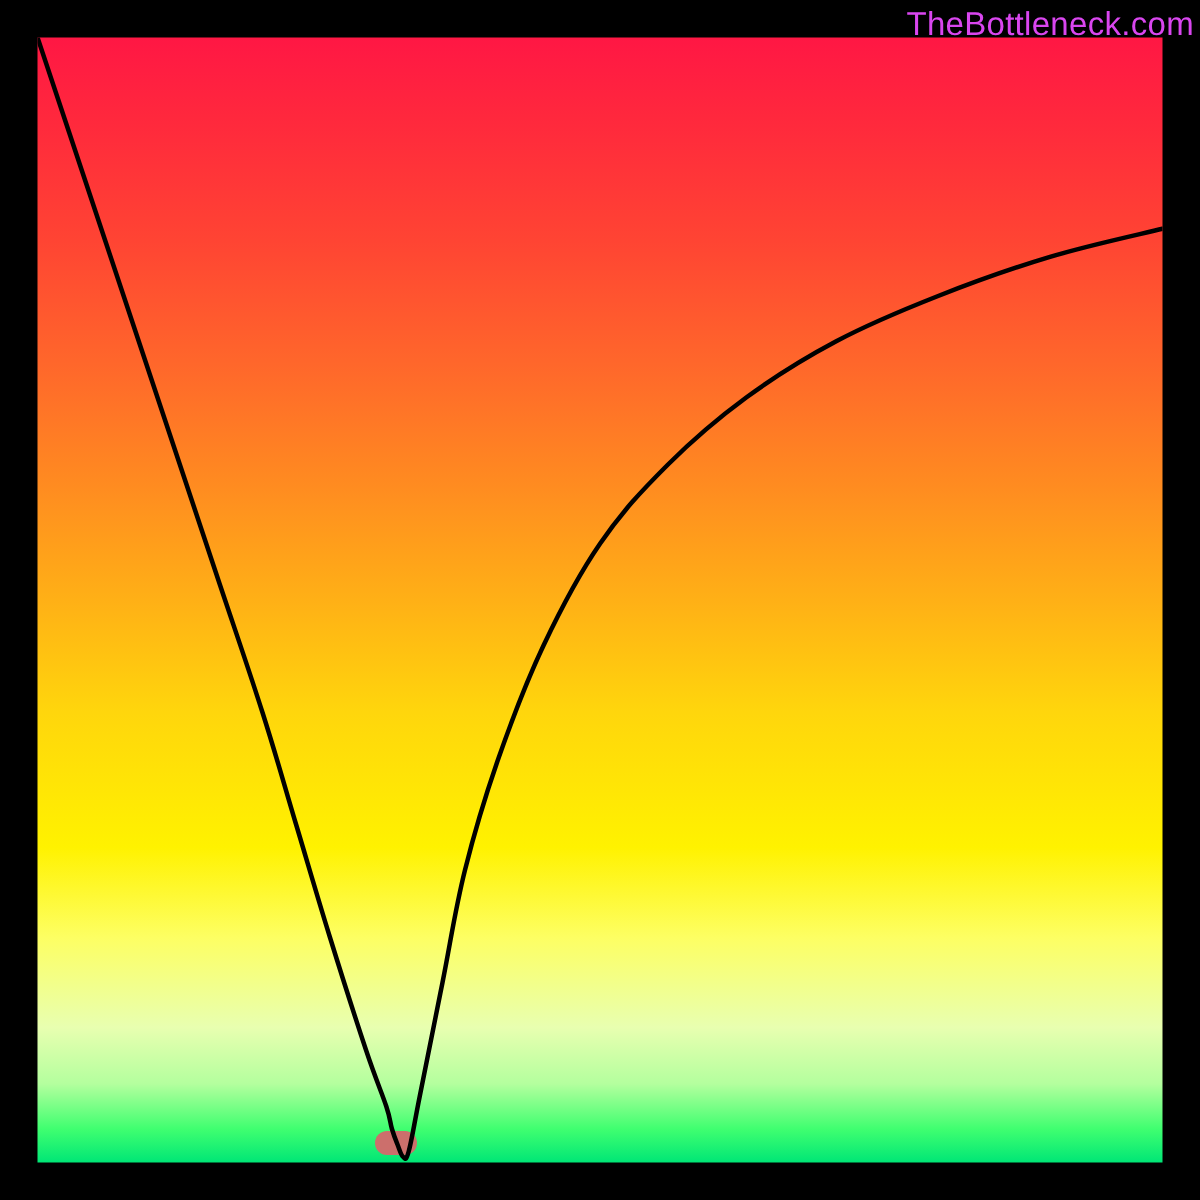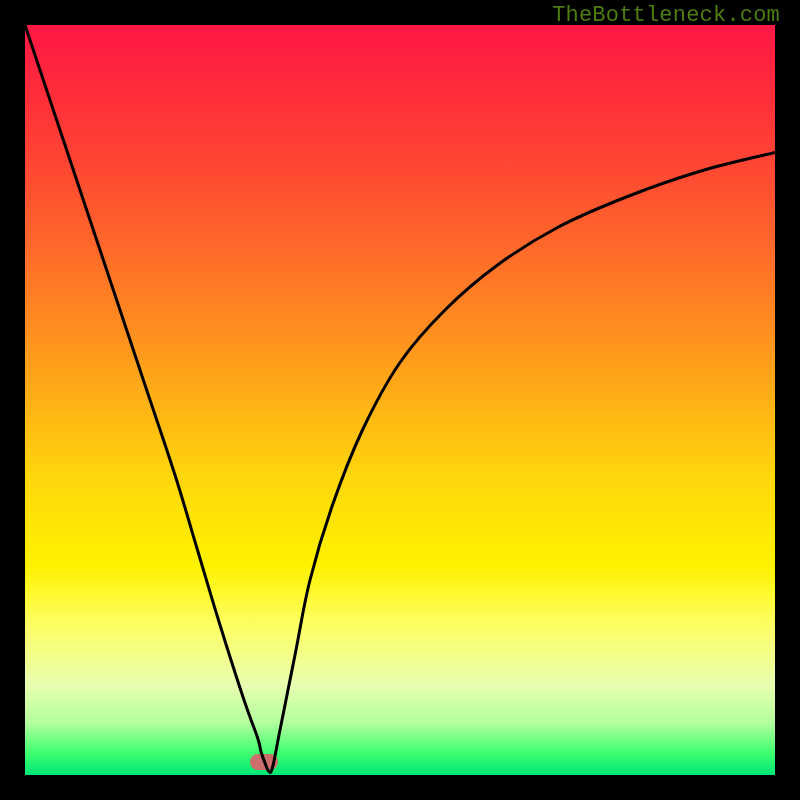--- a/index.html
+++ b/index.html
@@ -30,27 +30,26 @@
       #e8ffb0 88%,
       #b4ff9e 93%,
       #40ff70 97%,
       #00e676 100%
     );
     box-sizing: border-box;
   }
   .watermark {
     position: absolute;
     top: 3px;
-    right: 20px;
-    color: #4d7c0f;
+    right: 4px;
+    color: #d946ef;
     font-size: 22px;
     font-weight: 500;
     letter-spacing: 0.2px;
     z-index: 5;
-    font-family: Liberation Mono, monospace;
   }
   .overlay-svg {
     position: absolute;
     top: 0;
     left: 0;
     width: 750px;
     height: 750px;
     z-index: 2;
   }
   .dot {

